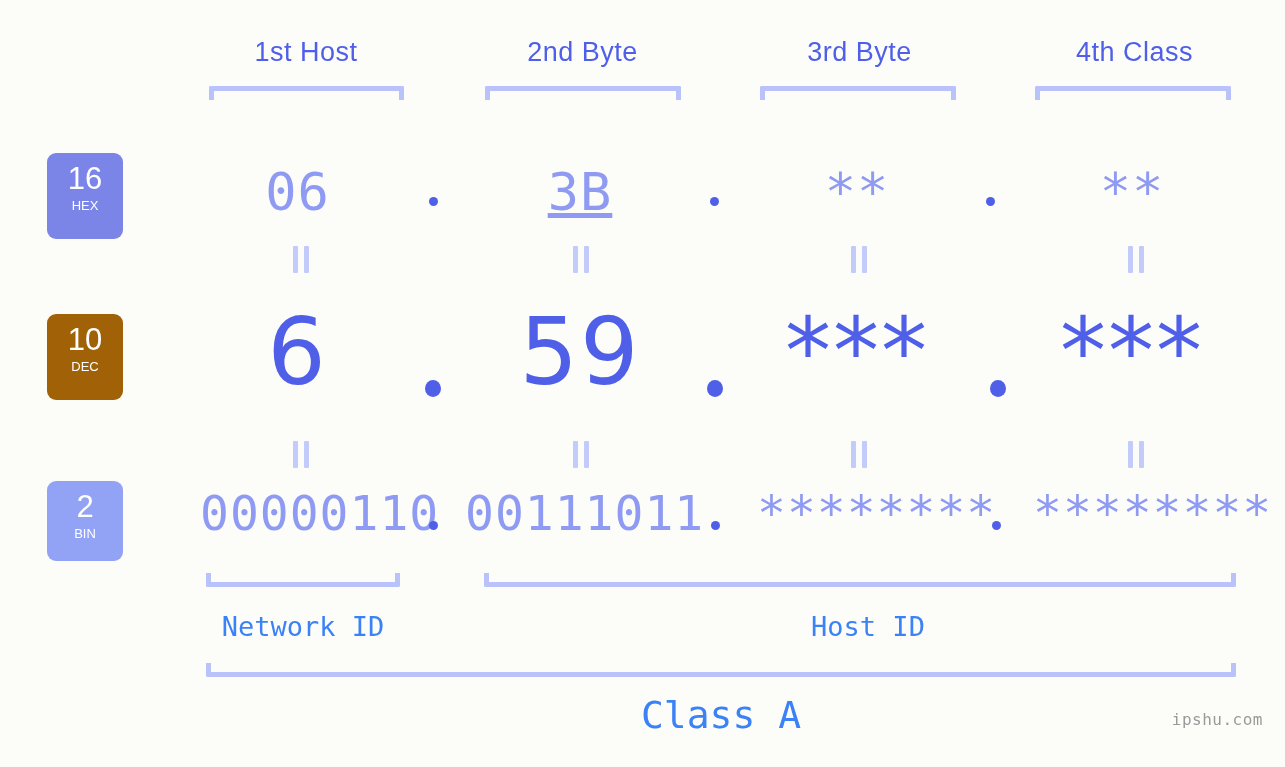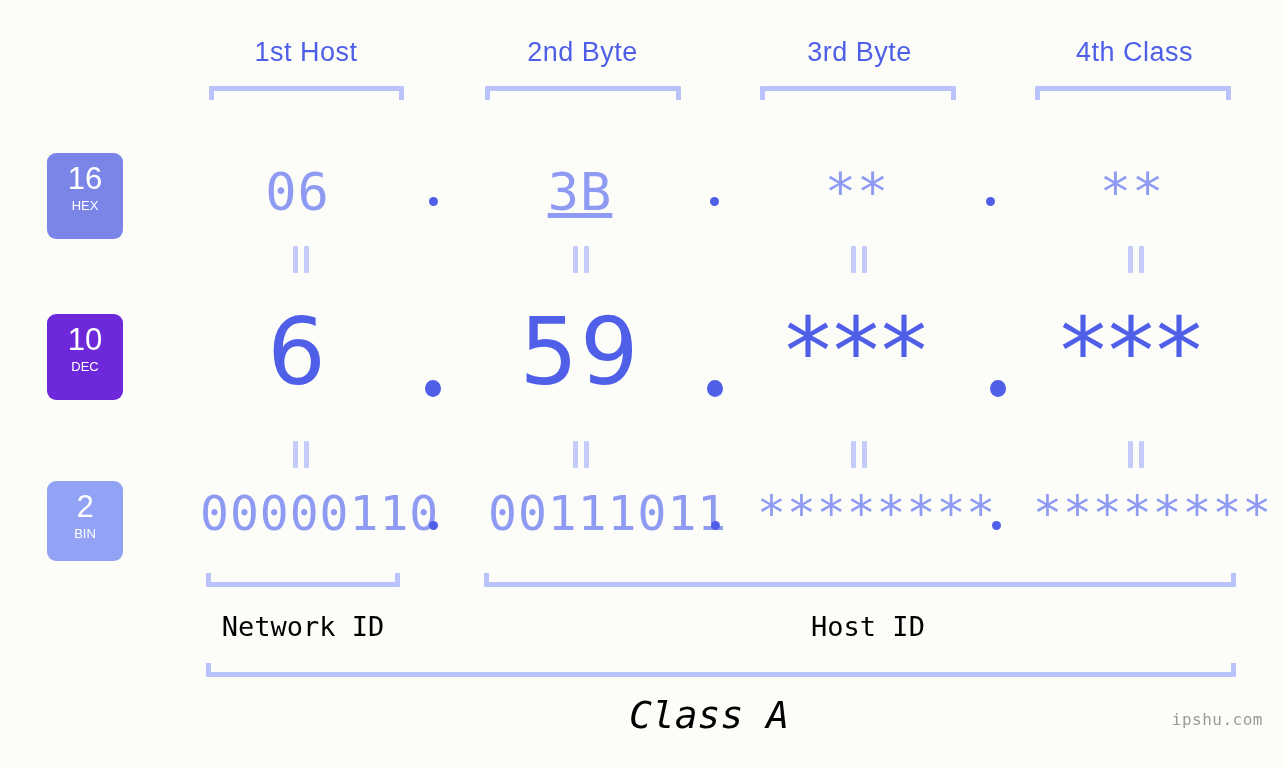--- a/index.html
+++ b/index.html
@@ -67,21 +67,21 @@
     line-height: 33px;
     font-weight: 400;
   }
   .badge .radix {
     display: block;
     font-size: 13px;
     line-height: 21px;
     font-weight: 400;
   }
   #badge-hex { top: 153px; height: 86px; background: #7b85e8; }
-  #badge-dec { top: 314px; height: 86px; background: #6d28d9; }
+  #badge-dec { top: 314px; height: 86px; background: #a16207; }
   #badge-bin { top: 481px; height: 80px; background: #92a3f5; }
 
   
   .cell {
     position: absolute;
     text-align: center;
     white-space: nowrap;
   }
   .row-hex .cell {
     top: 150px;
@@ -135,21 +135,21 @@
     border-radius: 1px;
   }
   .eq::before { left: 2px; }
   .eq::after  { left: 13px; }
 
   
   .caption {
     position: absolute;
     text-align: center;
     font-family: "DejaVu Sans Mono", monospace;
-    color: #000000;
+    color: #3b82f6;
     white-space: nowrap;
   }
   .caption-id { font-size: 27px; line-height: 32px; }
   .caption-class { font-size: 38px; line-height: 46px; }
 
   
   #watermark {
     position: absolute;
     right: 22px;
     top: 710px;
@@ -212,32 +212,32 @@
     <div class="dot dot-lg" style="left:990px; top:380px;"></div>
   </div>
 
   <div class="eq" style="left:291px; top:441px;"></div>
   <div class="eq" style="left:571px; top:441px;"></div>
   <div class="eq" style="left:849px; top:441px;"></div>
   <div class="eq" style="left:1126px; top:441px;"></div>
 
   <div class="row-bin">
     <div class="cell" style="left:200px; width:203px;">00000110</div>
-    <div class="cell" style="left:488px; width:203px;">00111011</div>
+    <div class="cell" style="left:465px; width:203px;">00111011</div>
     <div class="cell" style="left:757px; width:203px;">********</div>
     <div class="cell" style="left:1033px; width:203px;">********</div>
     <div class="dot dot-sm" style="left:429px; top:521px;"></div>
     <div class="dot dot-sm" style="left:711px; top:521px;"></div>
     <div class="dot dot-sm" style="left:992px; top:521px;"></div>
   </div>
 
   <div class="bracket-up" style="left:206px; top:573px; width:194px;"></div>
   <div class="bracket-up" style="left:484px; top:573px; width:752px;"></div>
 
   <div class="caption caption-id" style="left:206px; top:611px; width:194px;">Network ID</div>
   <div class="caption caption-id" style="left:492px; top:611px; width:752px;">Host ID</div>
 
   <div class="bracket-up" style="left:206px; top:663px; width:1030px;"></div>
-  <div class="caption caption-class" style="left:194px; top:692px; width:1030px;font-style:italic;">Class A</div>
+  <div class="caption caption-class" style="left:206px; top:692px; width:1030px;">Class A</div>
 
   <div id="watermark">ipshu.com</div>
 
 </div>
 
 </body></html>

